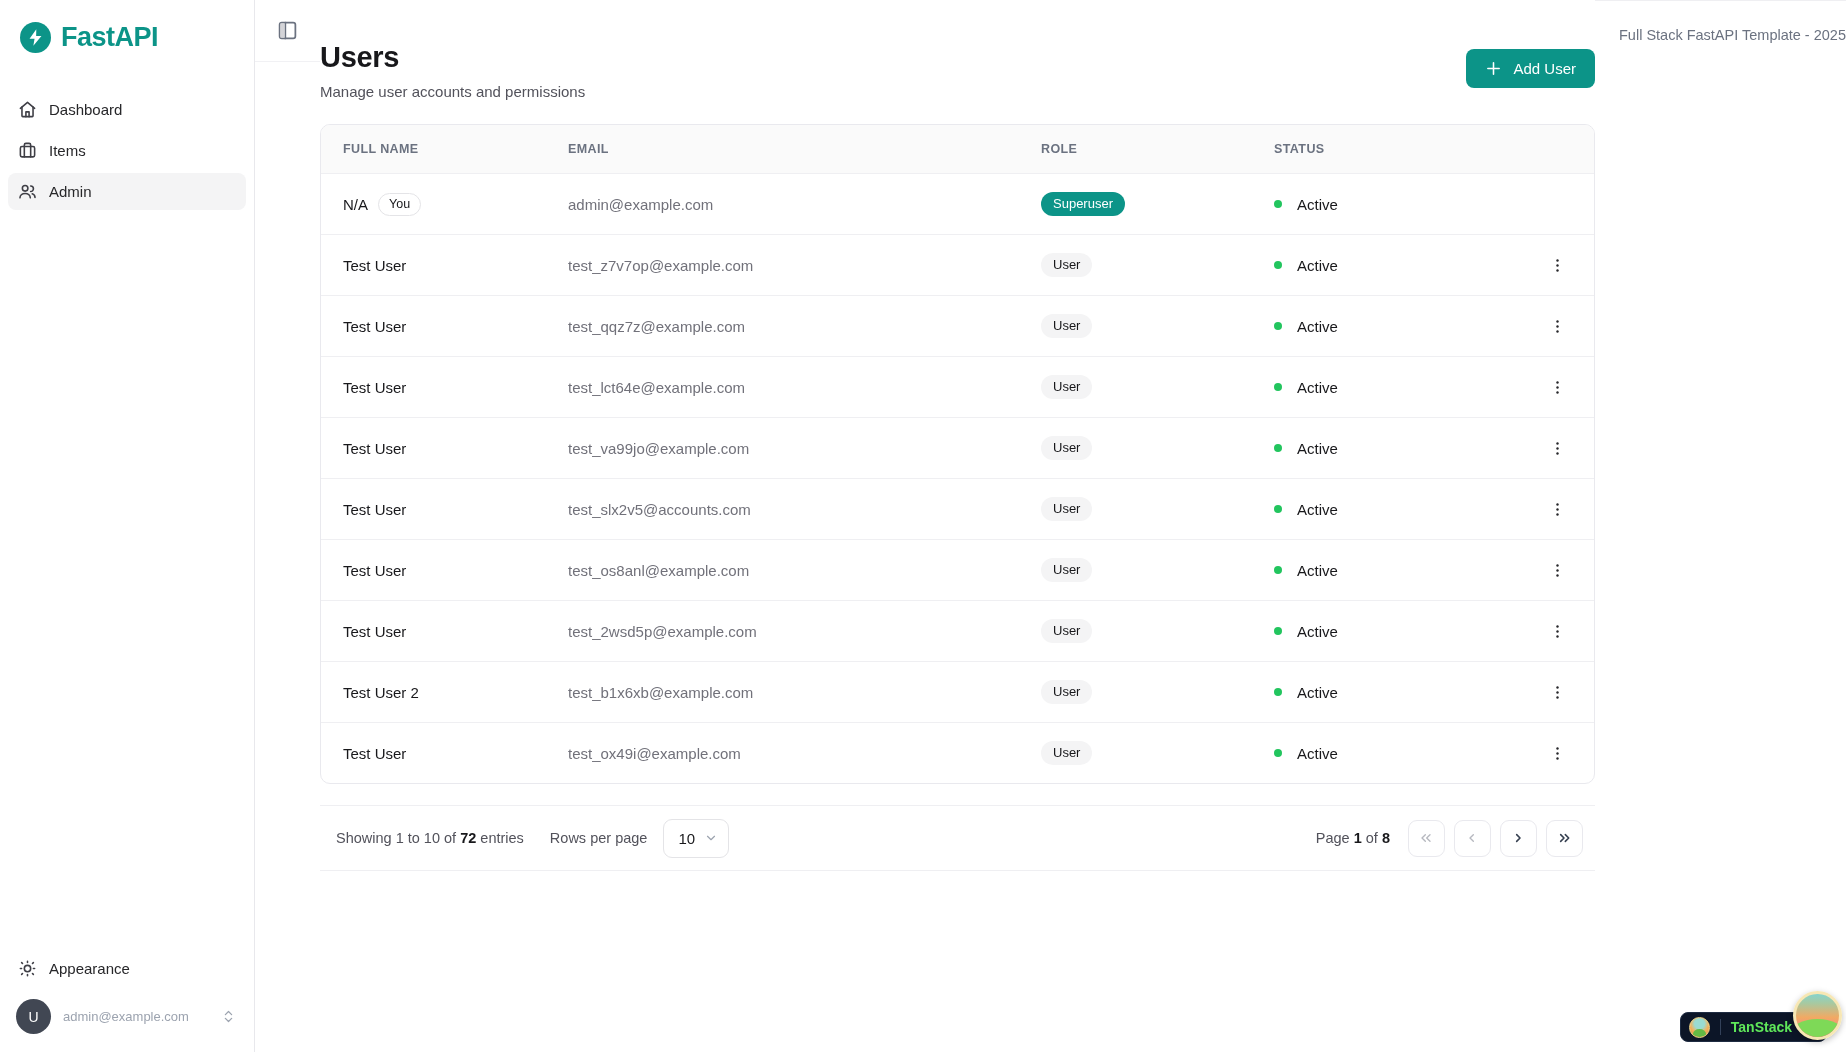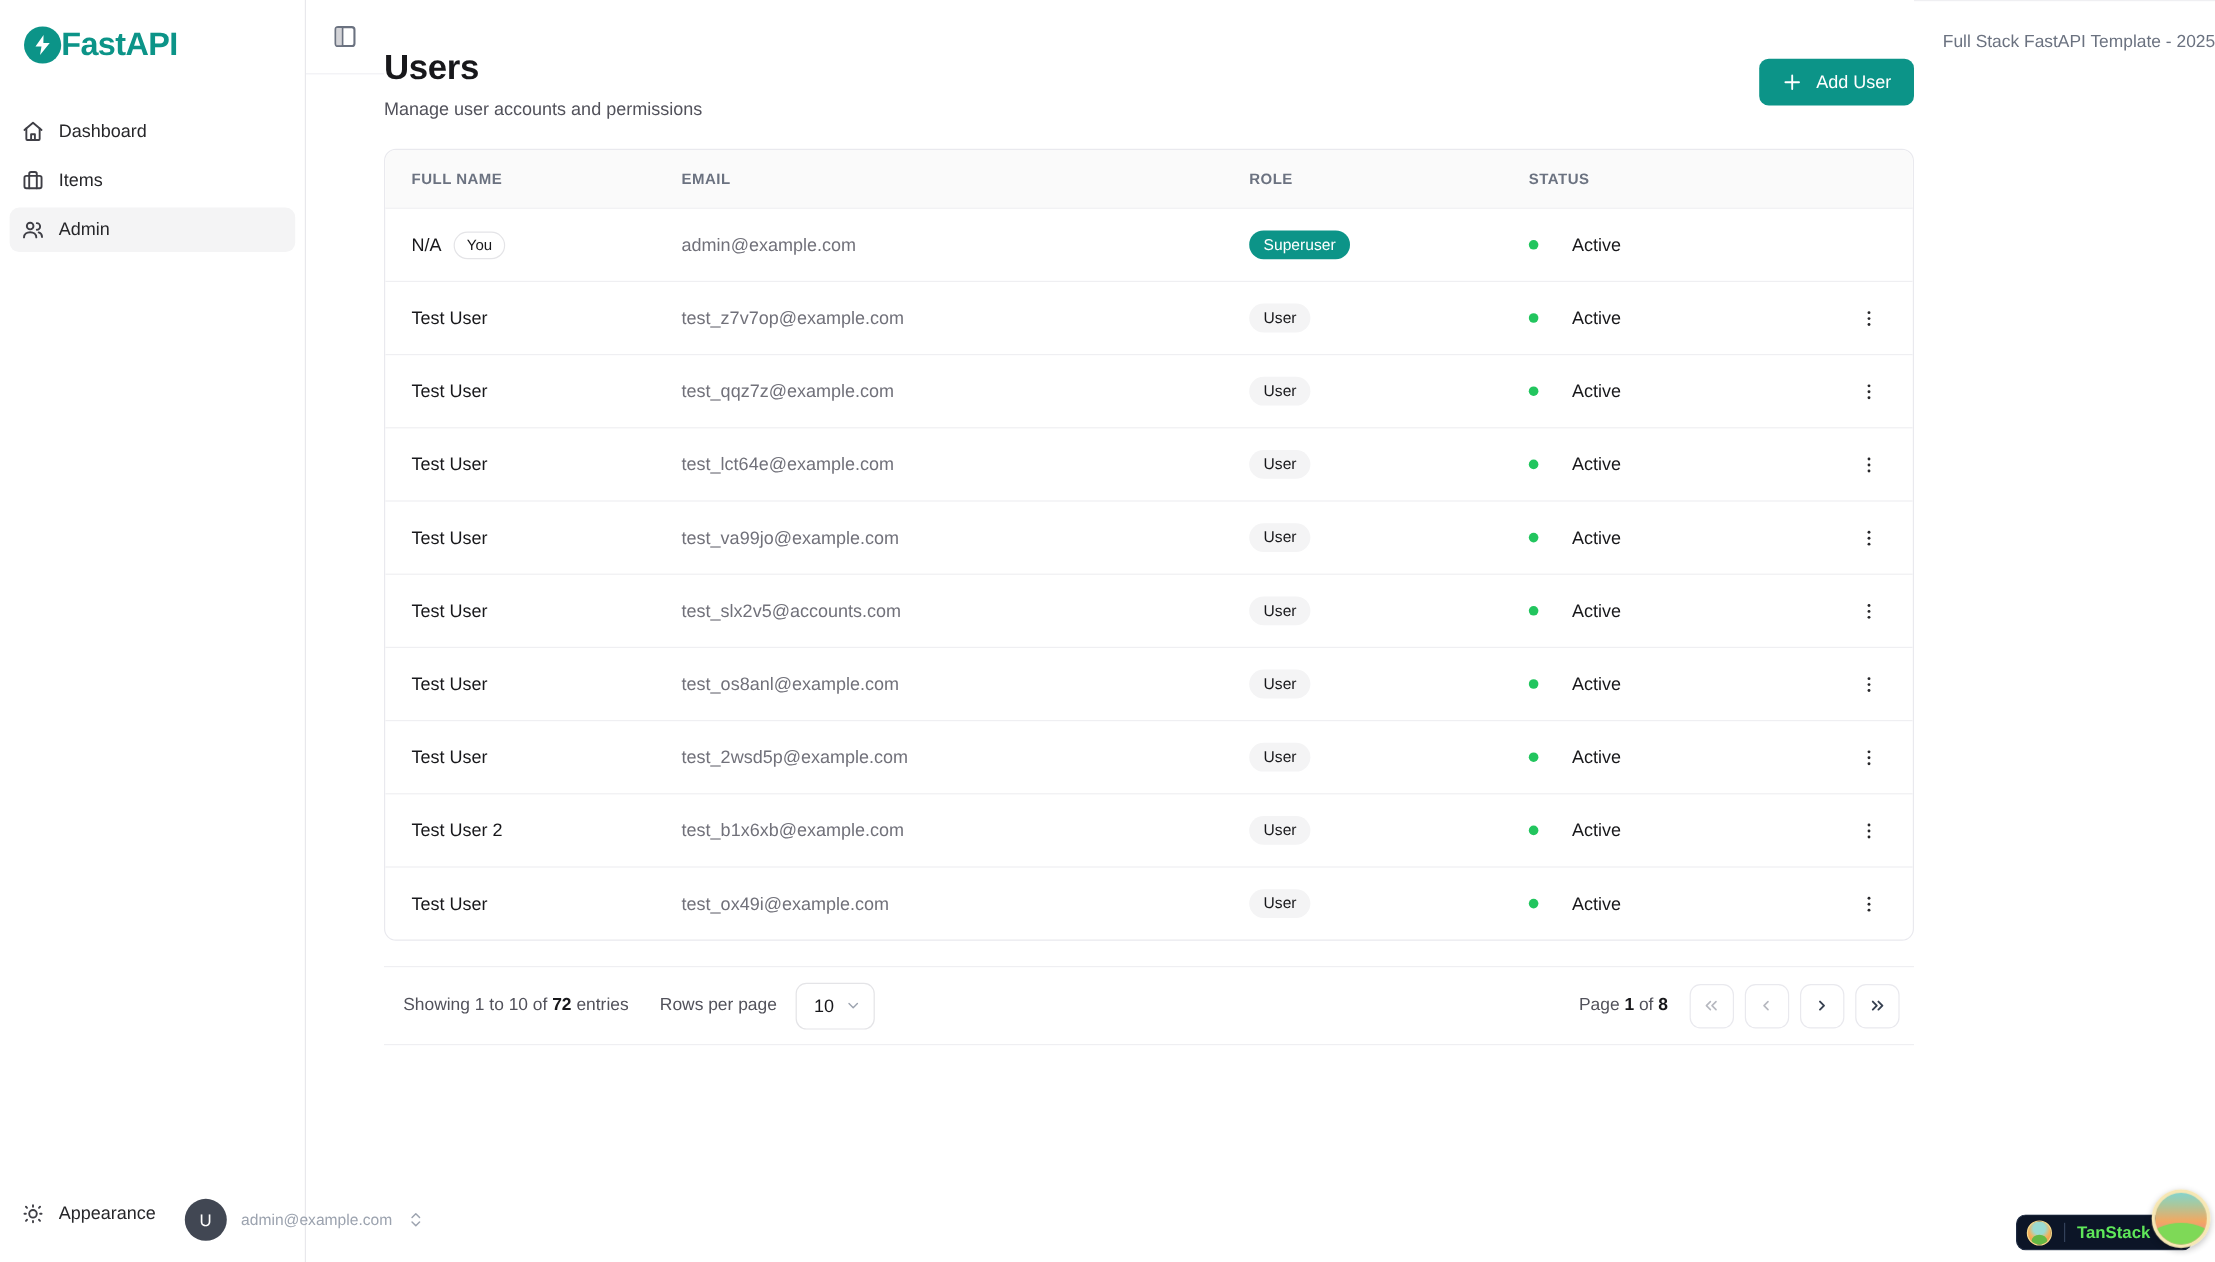--- a/index.html
+++ b/index.html
@@ -9,30 +9,30 @@
     background:#fff; color:#18181b; overflow:hidden; position:relative;
   }
   svg { display:block; }
 
   
   .sidebar {
     position:fixed; left:0; top:0; bottom:0; width:255px;
     background:#fff; border-right:1px solid #e8e8ec;
     display:flex; flex-direction:column;
   }
-  .logo { display:flex; align-items:center; gap:0; padding:22px 20px 8px; }
+  .logo { display:flex; align-items:center; gap:10px; padding:22px 20px 8px; }
   .logo-mark { width:31px; height:31px; border-radius:50%; background:#0c9488;
     display:flex; align-items:center; justify-content:center; }
   .logo-text { color:#0c9488; font-size:27px; font-weight:700; letter-spacing:-0.5px; }
   .nav { padding:30px 8px 0; display:flex; flex-direction:column; gap:4px; }
   .nav-item { display:flex; align-items:center; gap:12px; height:37px; padding:0 10px;
     border-radius:8px; font-size:15px; color:#27272a; cursor:pointer; }
   .nav-item.active { background:#f4f4f5; }
   .nav-item .ic { width:19px; height:19px; color:#3f3f46; }
-  .side-bottom { margin-top:auto; padding:8px 8px 12px; display:flex; flex-direction:row; gap:6px; }
+  .side-bottom { margin-top:auto; padding:8px 8px 12px; display:flex; flex-direction:column; gap:6px; }
   .user-row { display:flex; align-items:center; gap:12px; padding:6px 10px 6px 8px; border-radius:8px; cursor:pointer; }
   .avatar { width:35px; height:35px; border-radius:50%; background:#414753; color:#fff;
     font-size:14px; display:flex; align-items:center; justify-content:center; flex:none; }
   .user-email { flex:1; font-size:13px; color:#9ca3af; }
 
   
   .main { margin-left:255px; height:1052px; display:flex; flex-direction:row; }
   .topbar { height:62px; flex:none; border-bottom:1px solid #f1f1f4;
     display:flex; align-items:center; padding:0 18px; }
   .icon-btn { background:none; border:none; cursor:pointer; padding:4px; border-radius:6px; color:#52525b; }
@@ -53,21 +53,21 @@
     letter-spacing:0.4px; }
   .cell-1 { padding-left:22px; }
   .drow { height:61px; border-top:1px solid #efeff2; }
   .name { font-size:15px; font-weight:500; color:#18181b; display:flex; align-items:center; }
   .you-badge { margin-left:10px; border:1px solid #e4e4e7; background:#fff; border-radius:999px;
     padding:3px 10px 4px; font-size:12.5px; font-weight:400; color:#18181b; }
   .email { font-size:15px; color:#71717a; }
   .badge { display:inline-block; border-radius:999px; font-size:13px; padding:4px 12px 5px; }
   .badge-user { background:#f4f4f5; color:#18181b; }
   .badge-superuser { background:#0c9488; color:#fff; }
-  .status { display:flex; align-items:center; gap:28px; font-size:15px; }
+  .status { display:flex; align-items:center; gap:15px; font-size:15px; }
   .dot { width:8px; height:8px; border-radius:50%; background:#22c55e; flex:none; }
   .cell-actions { display:flex; justify-content:flex-end; padding-right:22px; }
   .kebab { background:none; border:none; cursor:pointer; padding:6px; border-radius:6px; color:#27272a; }
 
   
   .pagination { margin-top:21px; border-top:1px solid #efeff2; border-bottom:1px solid #efeff2;
     height:66px; display:flex; align-items:center; justify-content:space-between; padding:0 12px 0 16px; }
   .pg-left { display:flex; align-items:center; gap:26px; }
   .pg-text { font-size:14.5px; color:#52525b; }
   .pg-text b { color:#18181b; font-weight:700; }

